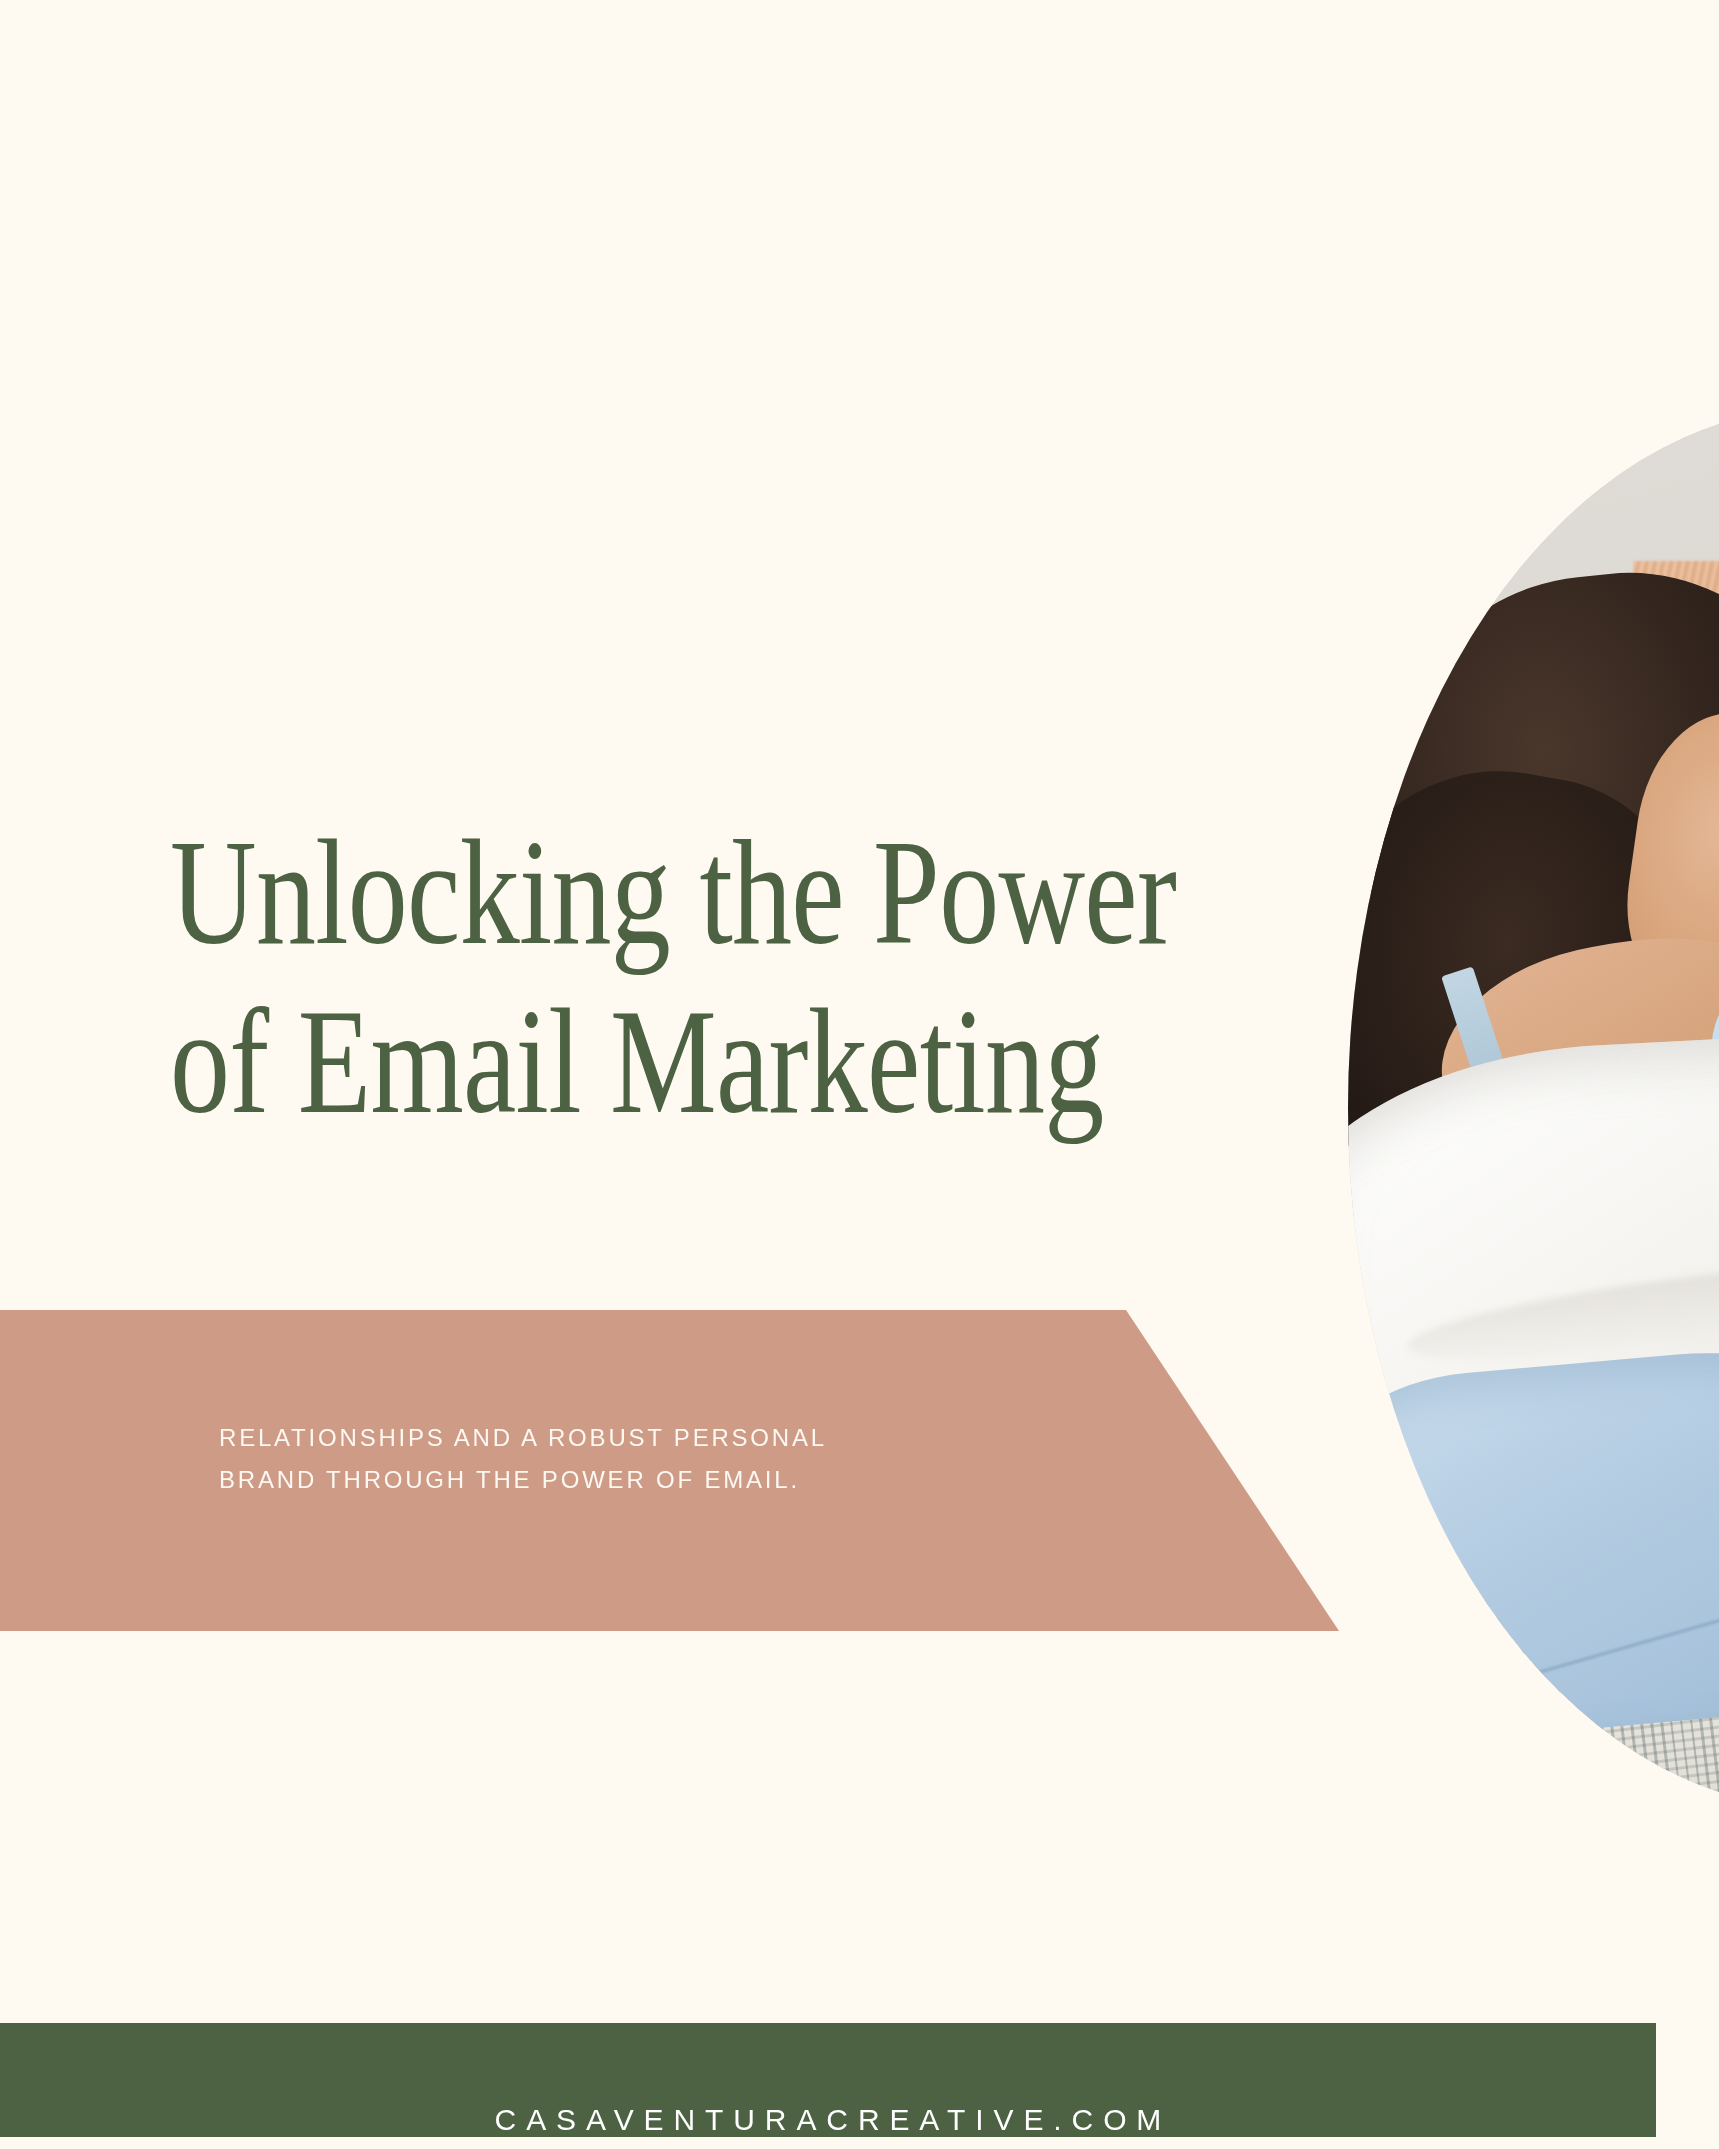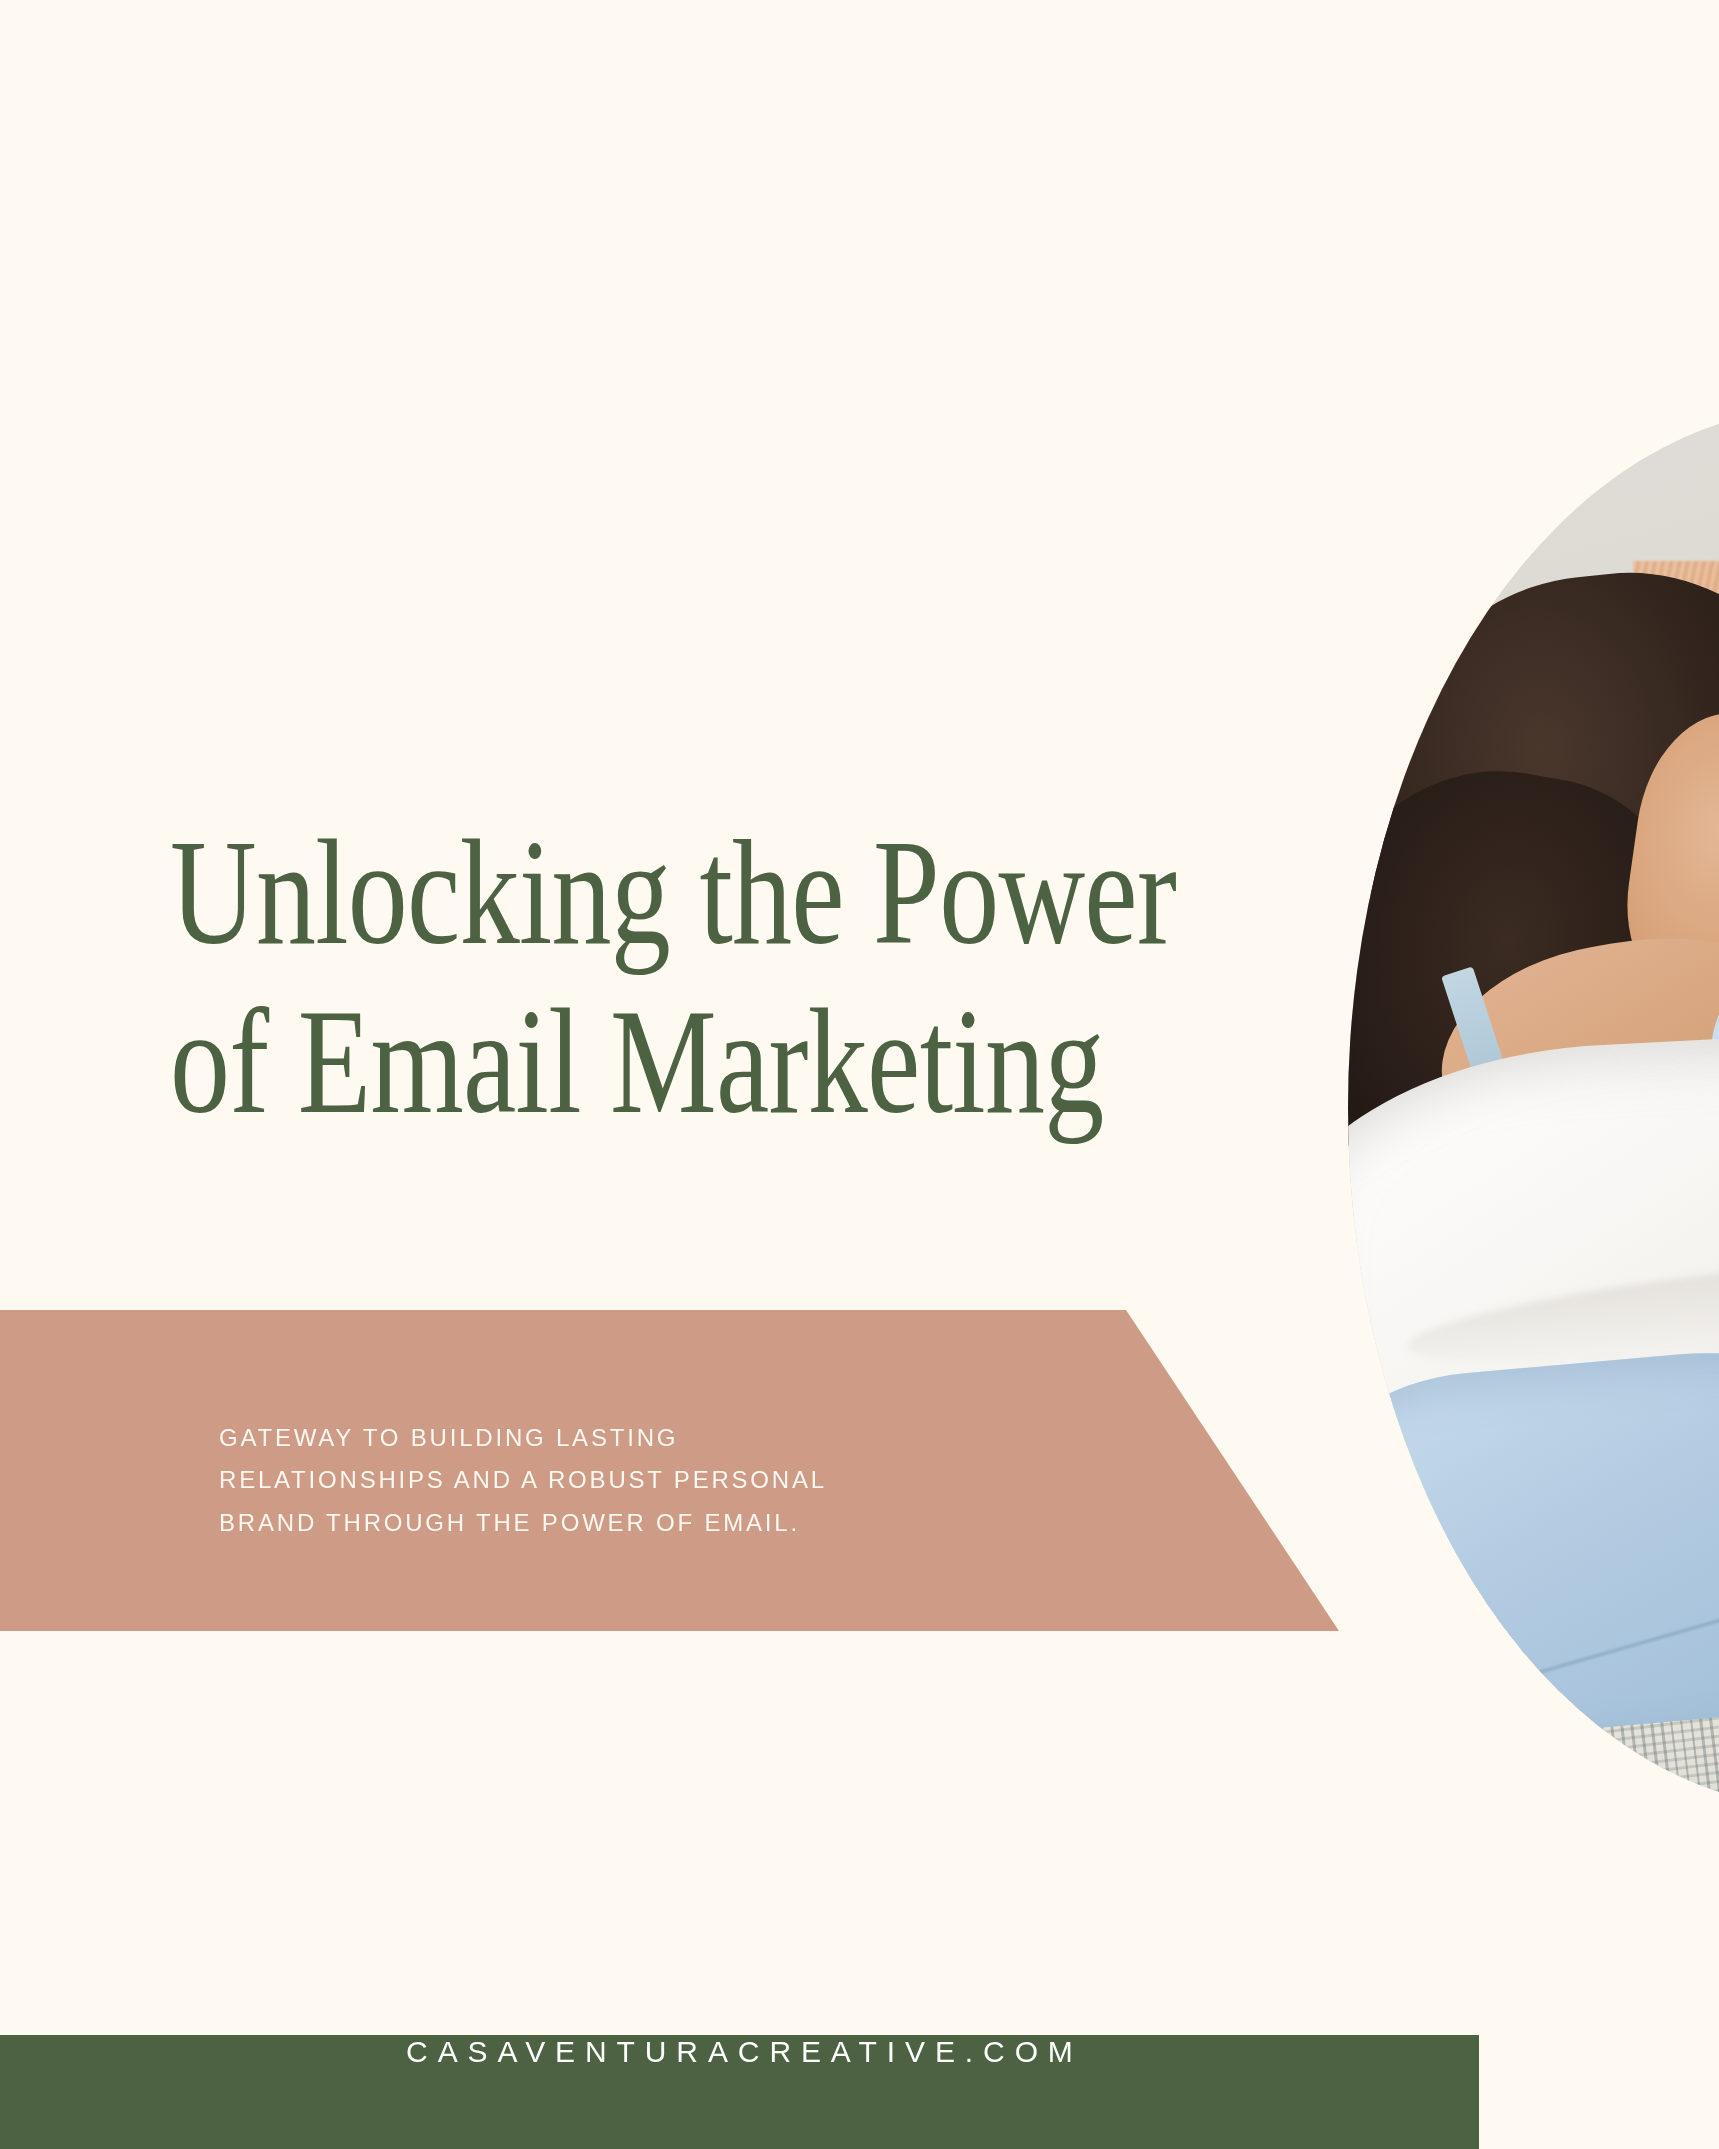--- a/index.html
+++ b/index.html
@@ -221,26 +221,26 @@
     letter-spacing: 2.8px;
     line-height: 1.77;
     font-weight: 400;
   }
   .banner-text .bl { display: block; white-space: nowrap; }
 
   
   .footer {
     position: absolute;
     left: 0;
-    bottom: 0;
-    width: 1479px;
+    bottom: 12px;
+    width: 1656px;
     height: 114px;
     background: var(--green, #4C6243);
     display: flex;
-    align-items: flex-start;
+    align-items: flex-end;
     justify-content: center;
   }
   .footer-text {
     color: #FFFFFF;
     font-size: 30px;
     letter-spacing: 9.9px;
     font-weight: 400;
     white-space: nowrap;
     padding-left: 9.9px;
   }
@@ -276,21 +276,20 @@
   </div>
 
 
   <h1 class="headline">
     <span class="ln">Unlocking the Power</span>
     <span class="ln">of Email Marketing</span>
   </h1>
 
   <div class="banner"></div>
   <div class="banner-text">
-    <span class="bl">GATEWAY TO BUILDING LASTING</span>
     <span class="bl">RELATIONSHIPS AND A ROBUST PERSONAL</span>
     <span class="bl">BRAND THROUGH THE POWER OF EMAIL.</span>
   </div>
 
   <div class="footer">
     <span class="footer-text">CASAVENTURACREATIVE.COM</span>
   </div>
 
 </div>
 

